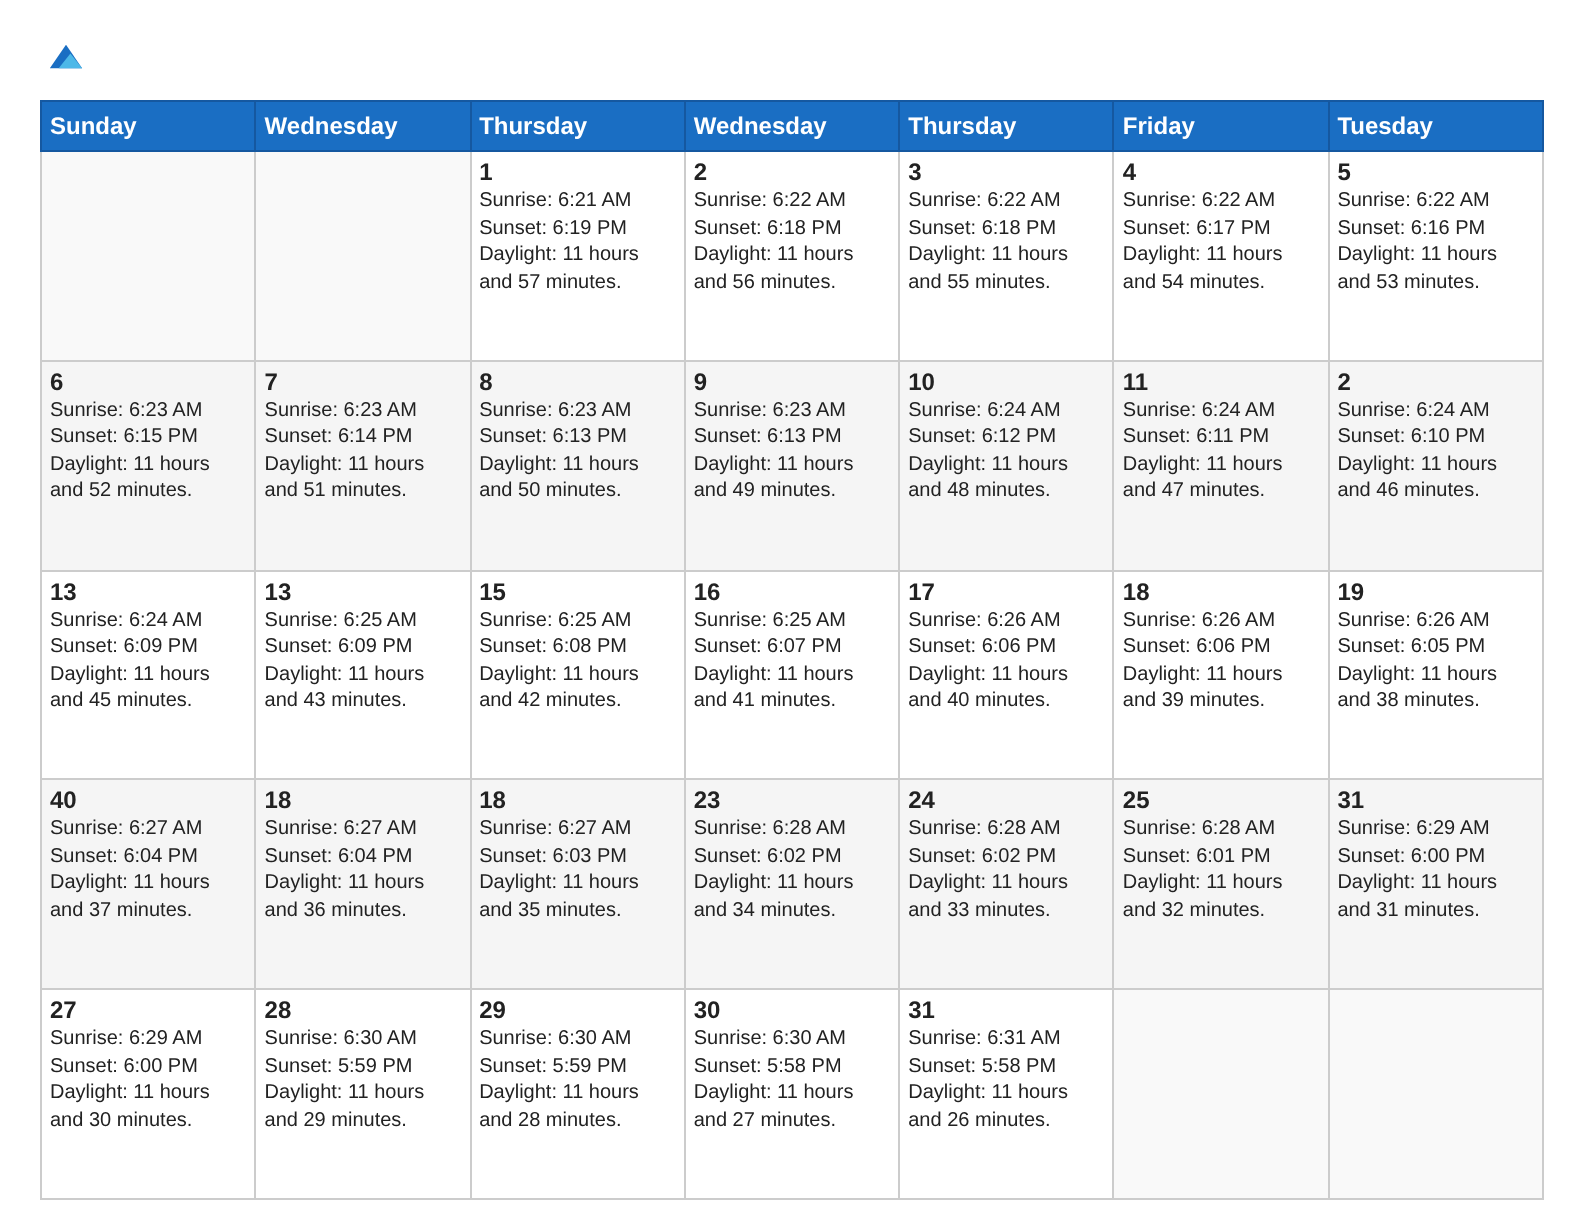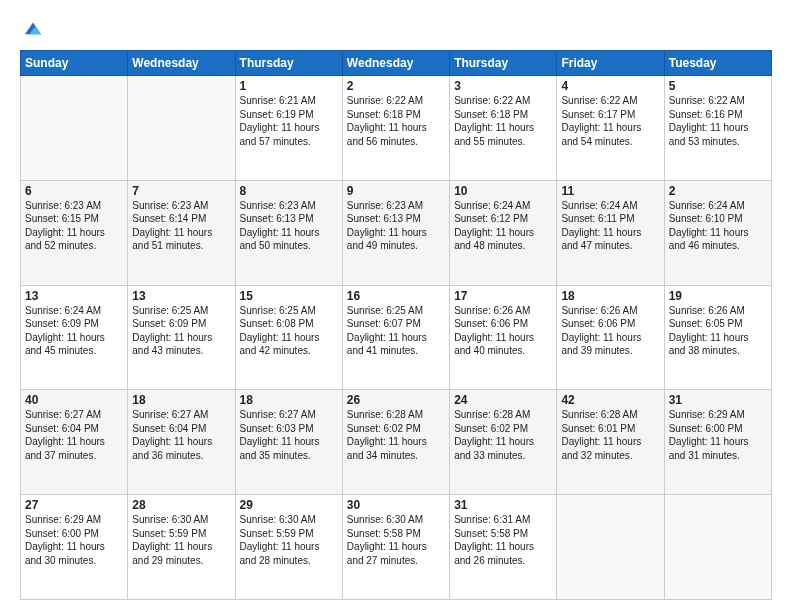--- a/index.html
+++ b/index.html
@@ -273,33 +273,33 @@
 Sunset: 6:04 PM
 Daylight: 11 hours and 36 minutes.</div>
           </td>
           <td>
             <span class="day-num">18</span>
             <div class="day-info" style="white-space: pre-line;">Sunrise: 6:27 AM
 Sunset: 6:03 PM
 Daylight: 11 hours and 35 minutes.</div>
           </td>
           <td>
-            <span class="day-num">26</span>
+            <span class="day-num">23</span>
             <div class="day-info" style="white-space: pre-line;">Sunrise: 6:28 AM
 Sunset: 6:02 PM
 Daylight: 11 hours and 34 minutes.</div>
           </td>
           <td>
             <span class="day-num">24</span>
             <div class="day-info" style="white-space: pre-line;">Sunrise: 6:28 AM
 Sunset: 6:02 PM
 Daylight: 11 hours and 33 minutes.</div>
           </td>
           <td>
-            <span class="day-num">42</span>
+            <span class="day-num">25</span>
             <div class="day-info" style="white-space: pre-line;">Sunrise: 6:28 AM
 Sunset: 6:01 PM
 Daylight: 11 hours and 32 minutes.</div>
           </td>
           <td>
             <span class="day-num">31</span>
             <div class="day-info" style="white-space: pre-line;">Sunrise: 6:29 AM
 Sunset: 6:00 PM
 Daylight: 11 hours and 31 minutes.</div>
           </td>

